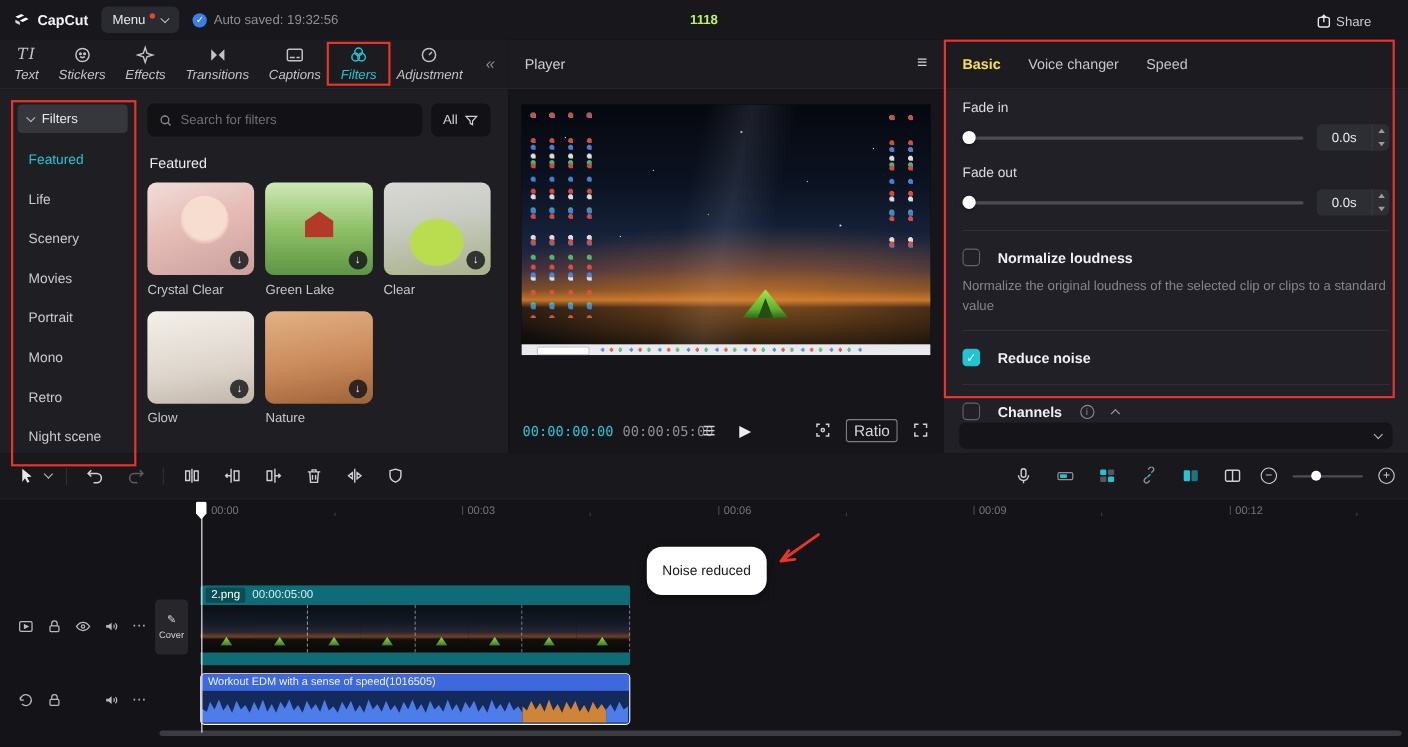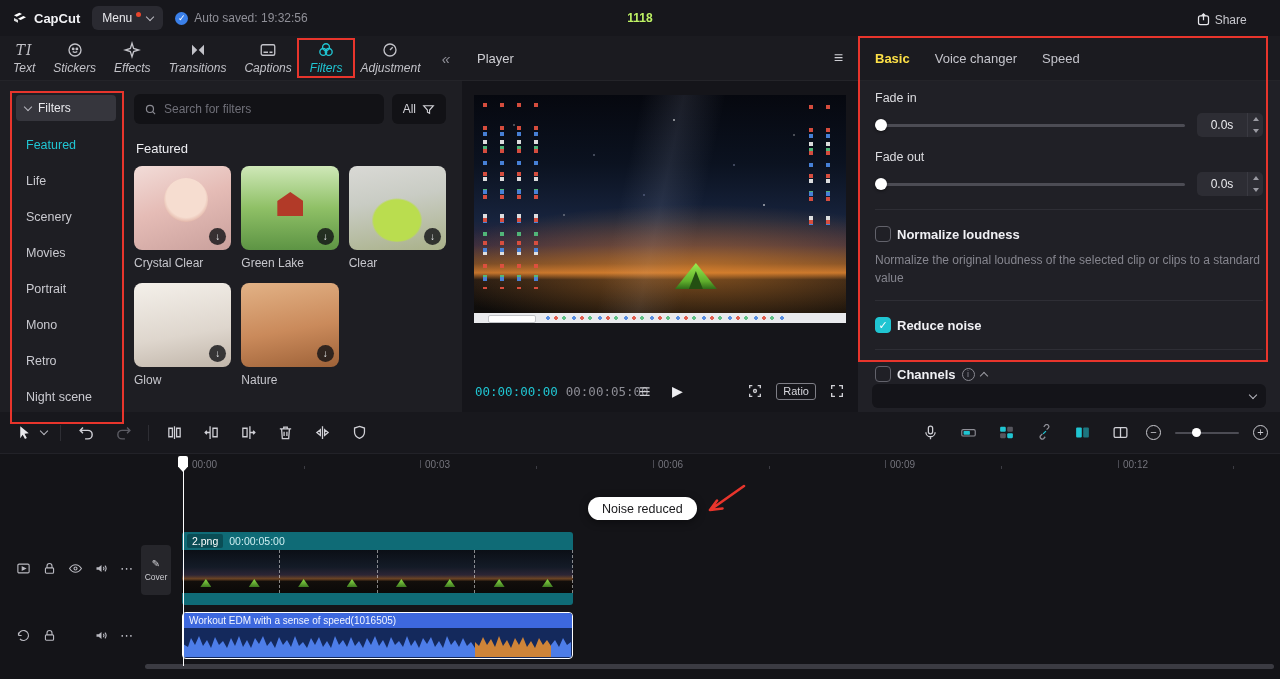--- a/index.html
+++ b/index.html
@@ -114,42 +114,42 @@
   .taskbar { position:absolute; left:0; right:0; bottom:0; height:10px; background:#e9eaed; }
   .taskbar::before { content:""; position:absolute; left:14px; top:2px; width:46px; height:6px; background:#ffffff; border:1px solid #c2c4c8; border-radius:2px; }
   .taskbar::after { content:""; position:absolute; left:70px; top:3px; right:60px; height:4px; opacity:.9;
       background-image:radial-gradient(1.8px 1.8px at 4px 2px,#4a86e0 98%,transparent),radial-gradient(1.8px 1.8px at 12px 2px,#e05040 98%,transparent),radial-gradient(1.8px 1.8px at 20px 2px,#53bd7c 98%,transparent);
       background-size:26px 4px; background-repeat:repeat-x; }
   .player-controls { height:42px; flex:0 0 42px; display:flex; align-items:center; padding:0 13px; position:relative; }
   .pc-times { display:flex; gap:8px; font-family:"DejaVu Sans Mono","Liberation Mono",monospace; font-size:12.5px; }
   .t-cur { color:#20c5d2; } .t-dur { color:#8d8d95; }
   .pc-center { position:absolute; left:50%; transform:translateX(-50%); display:flex; align-items:center; gap:20px; }
   .pc-right { margin-left:auto; display:flex; align-items:center; gap:13px; color:#cfcfd4; }
-  .ratio-pill { border:1px solid #7e7e86; border-radius:3px; padding:1px 6px 2px; font-size:11px; color:#d6d6dc; cursor:pointer; }
+  .ratio-pill { border:1px solid #7e7e86; border-radius:3px; padding:1px 6px 2px; font-size:14px; color:#d6d6dc; cursor:pointer; }
   .play-tri { color:#ededf1; font-size:14px; cursor:pointer; }
 
   
   .props-panel { width:422px; flex:0 0 422px; background:#202026; display:flex; flex-direction:column; position:relative; }
   .props-tabs { height:45px; flex:0 0 45px; background:#1b1b20; border-bottom:1px solid #242429; display:flex; align-items:center; gap:25px; padding:0 17px; font-size:13px; }
   .ptab { color:#c4c4cb; cursor:pointer; }
   .ptab.active { color:#fde047; font-weight:bold; }
   .props-body { flex:1; padding:10px 17px 0; position:relative; }
   .fade-label { font-size:12.5px; color:#dcdce0; margin-bottom:8px; }
   .ctrl-row { display:flex; align-items:center; gap:12px; margin-bottom:13px; }
   .slider { flex:1; position:relative; height:14px; cursor:pointer; }
   .slider .track { position:absolute; left:0; right:0; top:6px; height:3px; background:#4c4c54; border-radius:2px; }
   .slider .knob { position:absolute; left:0; top:1px; width:12px; height:12px; background:#fff; border-radius:50%; box-shadow:0 1px 3px rgba(0,0,0,.5); }
   .valuebox { width:66px; height:24px; background:#2d2d34; border-radius:5px; display:flex; align-items:center; overflow:hidden; }
   .vb-num { flex:1; text-align:center; font-size:12px; color:#ebebef; }
   .vb-steps { width:16px; align-self:stretch; border-left:1px solid #3a3a42; display:flex; flex-direction:column; }
   .vb-steps span { flex:1; display:flex; align-items:center; justify-content:center; cursor:pointer; }
   .tri-up { width:0; height:0; border-left:3.5px solid transparent; border-right:3.5px solid transparent; border-bottom:4px solid #9a9aa2; }
   .tri-dn { width:0; height:0; border-left:3.5px solid transparent; border-right:3.5px solid transparent; border-top:4px solid #9a9aa2; }
   .sep { border:none; border-top:1px solid #2e2e35; margin:13px 0; }
-  .chk-row { display:flex; align-items:center; gap:6px; min-height:22px; }
+  .chk-row { display:flex; align-items:center; gap:16px; min-height:22px; }
   .checkbox { width:16px; height:16px; border:1.5px solid #62626b; border-radius:4px; flex:0 0 16px; cursor:pointer; position:relative; }
   .checkbox.checked { background:#20c5d2; border-color:#20c5d2; }
   .checkbox.checked::after { content:"✓"; position:absolute; inset:0; color:#fff; font-size:11px; display:flex; align-items:center; justify-content:center; }
   .chk-label { font-size:13px; font-weight:bold; color:#f0f0f4; }
   .desc { font-size:12px; color:#85858e; line-height:1.5; margin-top:6px; }
   .info-i { width:13px; height:13px; border:1px solid #8a8a92; border-radius:50%; color:#8a8a92; font-size:9px; display:flex; align-items:center; justify-content:center; }
   .props-bottom-bar { position:absolute; left:14px; right:14px; bottom:4px; height:24px; background:#141419; border-radius:6px; display:flex; align-items:center; justify-content:flex-end; padding:0 10px; cursor:pointer; }
 
   
   .timeline { flex:1; position:relative; background:#141418; min-height:0; }
@@ -183,21 +183,21 @@
   .vc-strip { height:43px; display:flex; }
   .fs-cell { flex:1; position:relative;
       background:linear-gradient(180deg,#0b0f16 0%,#141b27 40%,#2c2535 58%,#6e4524 67%,#120e0b 73%,#0a0908 100%); }
   .fs-cell:nth-child(2n) { border-right:1px dashed rgba(255,255,255,.5); }
   .fs-cell::after { content:""; position:absolute; left:38%; bottom:6px; width:11px; height:8px;
       background:linear-gradient(180deg,#8fe048,#3e7a20); clip-path:polygon(50% 0,100% 100%,0 100%); }
   .vc-foot { height:12px; background:#0f6b76; }
   .audio-clip { position:absolute; left:182px; top:136px; width:391px; height:47px; border:1.5px solid #ffffff; border-radius:4px; overflow:hidden; background:#14295c; cursor:pointer; }
   .ac-head { height:15px; background:#3d68de; padding:0 6px; font-size:10px; line-height:15px; color:#f2f5ff; white-space:nowrap; overflow:hidden; }
   .ac-wave { display:block; }
-  .noise-tooltip { position:absolute; left:588px; top:21px; height:23px; background:#ffffff; border-radius:14px; color:#17171a; font-size:12.5px; display:flex; align-items:center; padding:0 14px; box-shadow:0 2px 8px rgba(0,0,0,.45); z-index:6; }
+  .noise-tooltip { position:absolute; left:588px; top:21px; height:44px; background:#ffffff; border-radius:14px; color:#17171a; font-size:12.5px; display:flex; align-items:center; padding:0 14px; box-shadow:0 2px 8px rgba(0,0,0,.45); z-index:6; }
   .red-arrow { position:absolute; left:700px; top:6px; z-index:7; overflow:visible; }
   .hscroll { position:absolute; left:145px; right:6px; top:188px; height:5px; background:#3b3b42; border-radius:3px; cursor:pointer; }
   .playhead { position:absolute; left:178px; top:44px; z-index:5; cursor:ew-resize; }
   .ph-head { width:10px; height:16px; background:#fff; clip-path:polygon(0 0,100% 0,100% 66%,50% 100%,0 66%); border-radius:2px; }
   .ph-line { position:absolute; left:4.5px; top:14px; width:1.6px; height:196px; background:#fcfcfd; }
 </style>
 </head>
 <body>
 
 <div class="app">

